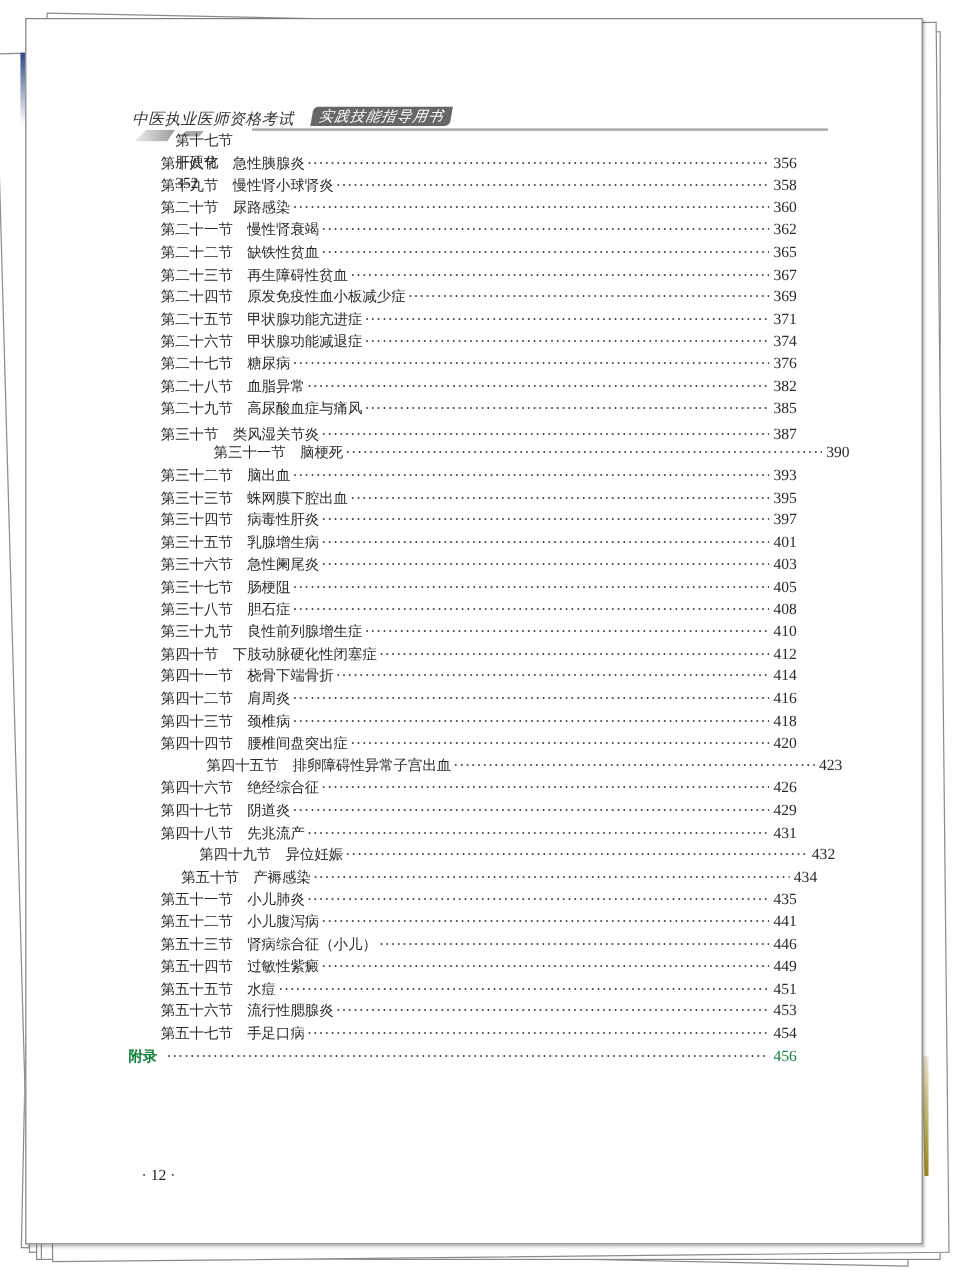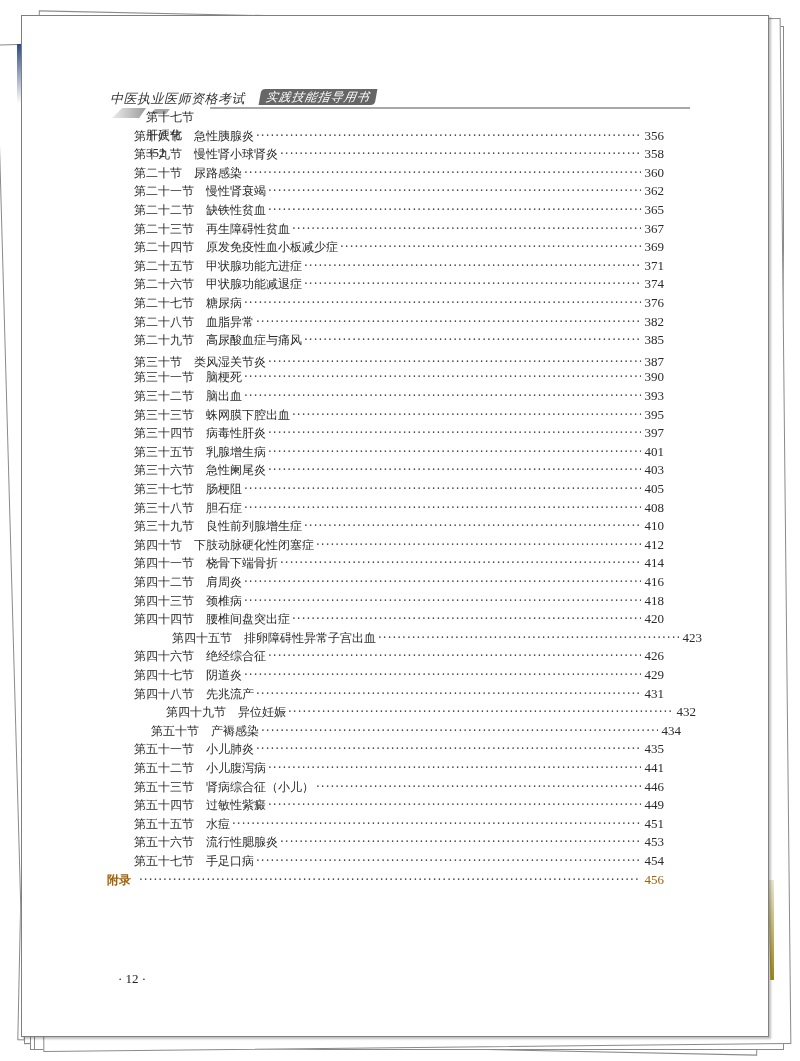--- a/index.html
+++ b/index.html
@@ -52,21 +52,21 @@
     display: flex; align-items: baseline; font-size: 12px; line-height: 18px; color: #2a2a2a;
     cursor: pointer;
   }
   .toc-sec { white-space: nowrap; }
   .toc-title { white-space: nowrap; margin-left: 12px; }
   .toc-dots { flex: 1; overflow: hidden; white-space: nowrap; letter-spacing: 1px; color: #444; margin: 0 4px 0 2px; }
   .toc-dots::before { content: "········································································································································"; }
   .toc-page { white-space: nowrap; font-family: "Liberation Serif", "DejaVu Serif", serif; font-size: 13px; }
   .appendix {
     position: absolute; left: 85px; width: 557px; height: 18px; display: flex; align-items: baseline;
-    font-family: "DejaVu Sans", "Liberation Sans", sans-serif; font-size: 12px; line-height: 18px; color: #a16207; font-weight: bold;
+    font-family: "DejaVu Sans", "Liberation Sans", sans-serif; font-size: 12px; line-height: 18px; color: #15803d; font-weight: bold;
     cursor: pointer;
   }
   .appendix .toc-title { margin-left: 14px; }
   .appendix .toc-page { font-weight: normal; }
   .appendix .toc-dots { font-weight: normal; font-family: "DejaVu Serif", serif; margin-left: 8px; }
   .folio { position: absolute; left: 96px; top: 955px; font-size: 13px; font-family: "Liberation Serif", serif; color: #222; }
 </style>
 </head>
 <body>
 
@@ -165,21 +165,21 @@
         <span class="toc-title">高尿酸血症与痛风</span>
         <span class="toc-dots"></span>
         <span class="toc-page">385</span>
       </div>
       <div class="toc-row" style="top: 245px;">
         <span class="toc-sec">第三十节</span>
         <span class="toc-title">类风湿关节炎</span>
         <span class="toc-dots"></span>
         <span class="toc-page">387</span>
       </div>
-      <div class="toc-row" style="top: 260.4px;">
+      <div class="toc-row" style="top: 260.4px; margin-left: 44px;">
         <span class="toc-sec">第三十一节</span>
         <span class="toc-title">脑梗死</span>
         <span class="toc-dots"></span>
         <span class="toc-page">390</span>
       </div>
       <div class="toc-row" style="top: 279px;">
         <span class="toc-sec">第三十二节</span>
         <span class="toc-title">脑出血</span>
         <span class="toc-dots"></span>
         <span class="toc-page">393</span>

